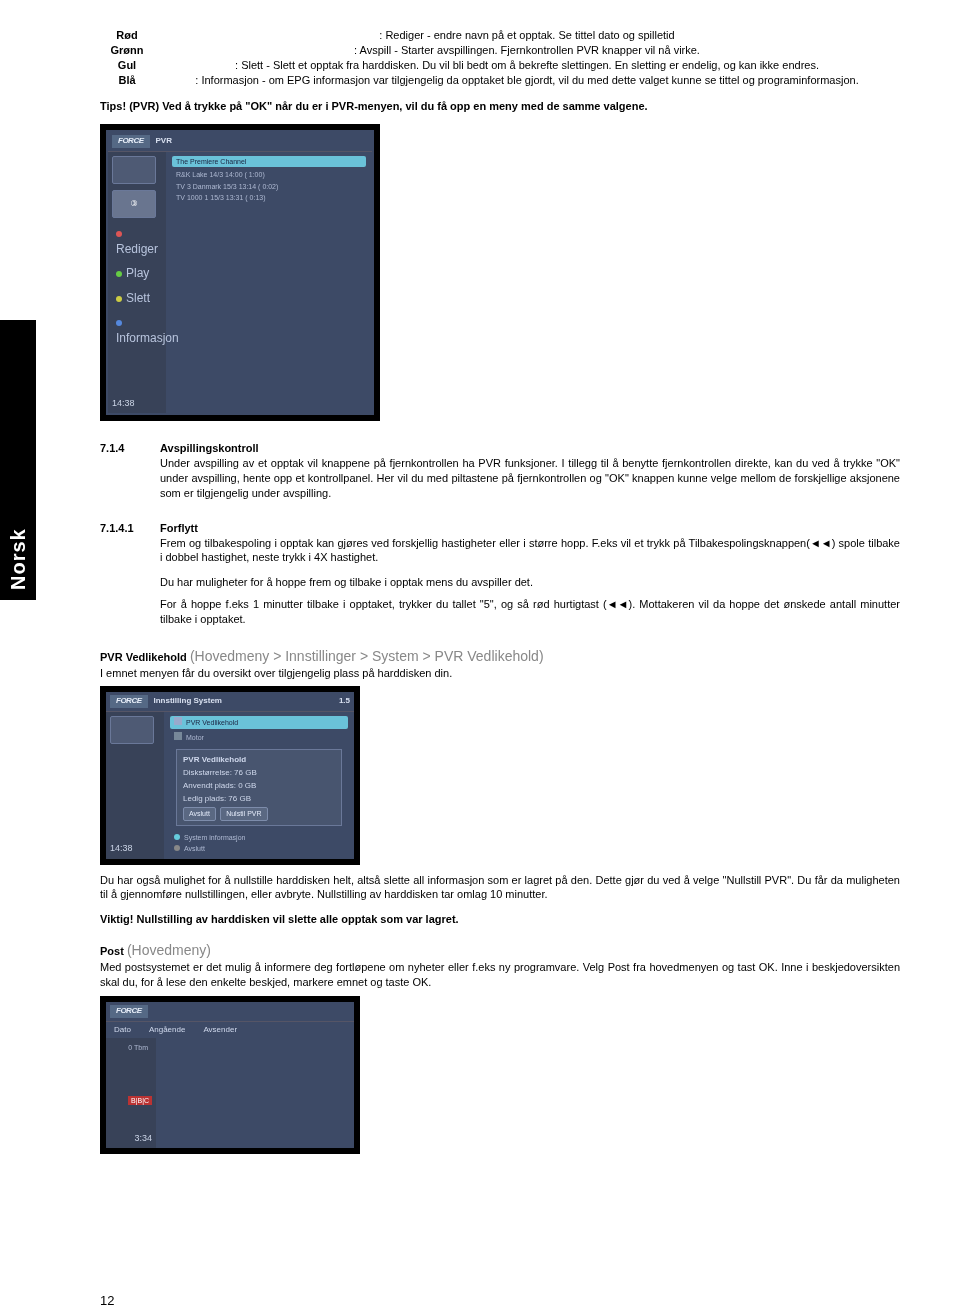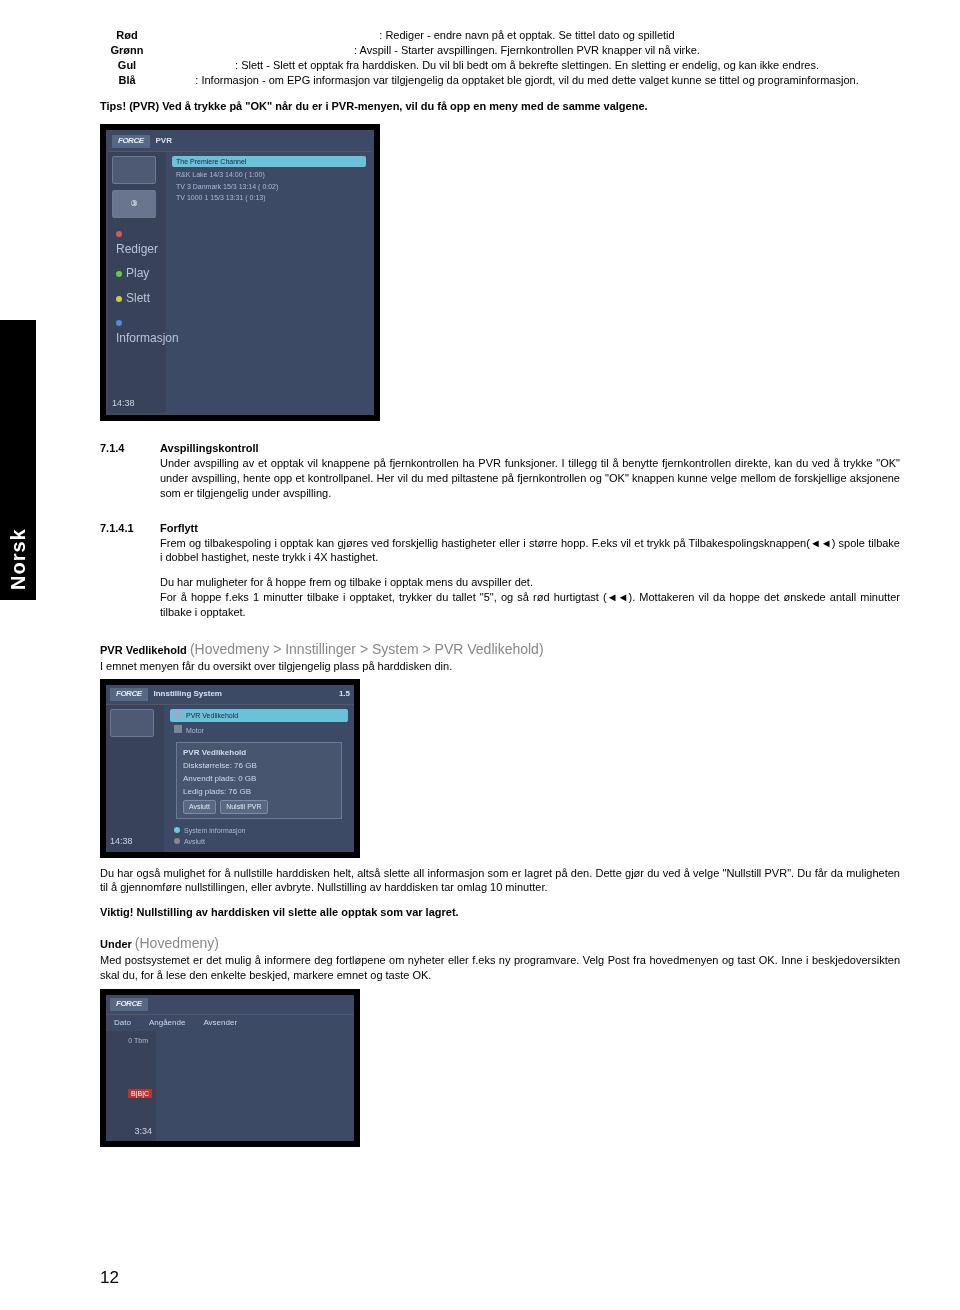--- a/index.html
+++ b/index.html
@@ -99,23 +99,23 @@
     color: #c8cfe0;
     font-size: 8px;
   }
   .sc2-panel { background:#48556f; margin:6px; border:1px solid #6a7899; padding:4px 6px; font-size:8px; }
   .sc2-label { color:#cfd8ec; padding:1px 0; }
   .btn-sm { display:inline-block; background:#5a6882; border:1px solid #7d8cab; padding:1px 5px; margin:2px 2px 0 0; font-size:7px; color:#e2e9f8; border-radius:2px;}
   .tab-row { display:flex; gap:18px; padding:3px 8px; color:#cfd8ec;}
   .bbc { background:#b33; color:#fff; padding:0 3px; font-size:7px; display:inline-block; }
   .pagenum {
     position: absolute;
-    bottom: 20px;
+    bottom: 0;
     left: 100px;
-    font-size: 17px;
+    font-size: 13px;
   }
 </style>
 </head>
 <body>
 
 <div class="tab-norsk">Norsk</div>
 
 <div class="page">
 
   <div class="color-list">
@@ -170,21 +170,21 @@
       <span class="sec-title">Avspillingskontroll</span>
       <div class="sec-text">Under avspilling av et opptak vil knappene på fjernkontrollen ha PVR funksjoner. I tillegg til å benytte fjernkontrollen direkte, kan du ved å trykke "OK" under avspilling, hente opp et kontrollpanel. Her vil du med piltastene på fjernkontrollen og "OK" knappen kunne velge mellom de forskjellige aksjonene som er tilgjengelig under avspilling.</div>
     </div>
   </div>
 
   <div class="section">
     <div class="sec-num">7.1.4.1</div>
     <div class="sec-body">
       <span class="sec-title">Forflytt</span>
       <div class="sec-text">Frem og tilbakespoling i opptak kan gjøres ved forskjellig hastigheter eller i større hopp. F.eks vil et trykk på Tilbakespolingsknappen(◄◄) spole tilbake i dobbel hastighet, neste trykk i 4X hastighet.</div>
-      <div class="sec-text" style="margin-bottom:0">Du har muligheter for å hoppe frem og tilbake i opptak mens du avspiller det.</div>
+      <div class="sec-text" style="margin-bottom:7px">Du har muligheter for å hoppe frem og tilbake i opptak mens du avspiller det.</div>
       <div class="sec-text">For å hoppe f.eks 1 minutter tilbake i opptaket, trykker du tallet "5", og så rød hurtigtast (◄◄).  Mottakeren vil da hoppe det ønskede antall minutter tilbake i opptaket.</div>
     </div>
   </div>
 
   <div class="section" style="margin-bottom:4px;">
     <div class="sec-body">
       <span class="sec-title">PVR Vedlikehold</span>
       <span class="sec-crumb">(Hovedmeny &gt; Innstillinger &gt; System &gt; PVR Vedlikehold)</span>
       <div class="sec-text" style="margin-bottom:6px">I emnet menyen får du oversikt over tilgjengelig plass på harddisken din.</div>
 
@@ -221,21 +221,21 @@
         </div>
       </div>
 
       <div class="sec-text">Du har også mulighet for å nullstille harddisken helt, altså slette all informasjon som er lagret på den.  Dette gjør du ved å velge "Nullstill PVR". Du får da muligheten til å gjennomføre nullstillingen, eller avbryte. Nullstilling av harddisken tar omlag 10 minutter.</div>
       <div class="sec-text bold">Viktig! Nullstilling av harddisken vil slette alle opptak som var lagret.</div>
     </div>
   </div>
 
   <div class="section">
     <div class="sec-body">
-      <span class="sec-title">Under</span>
+      <span class="sec-title">Post</span>
       <span class="sec-crumb">(Hovedmeny)</span>
       <div class="sec-text" style="margin-bottom:6px">Med postsystemet er det mulig å informere deg fortløpene om nyheter eller f.eks ny programvare. Velg Post fra hovedmenyen og tast OK. Inne i beskjedoversikten skal du, for å lese den enkelte beskjed, markere emnet og taste OK.</div>
 
       
       <div class="screenshot3">
         <div class="sc-header">
           <span class="brand">FORCE</span>
         </div>
         <div class="tab-row">
           <span>Dato</span>

